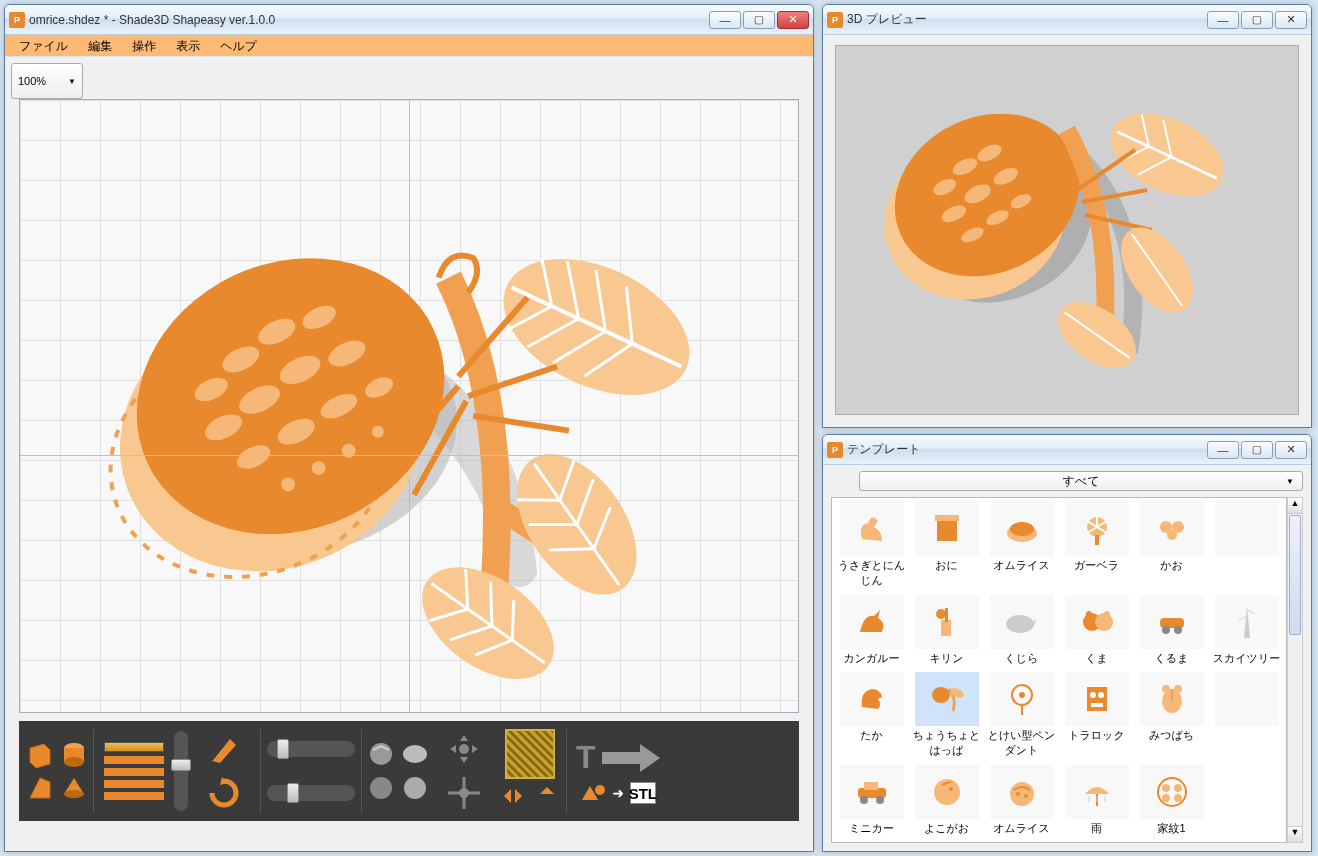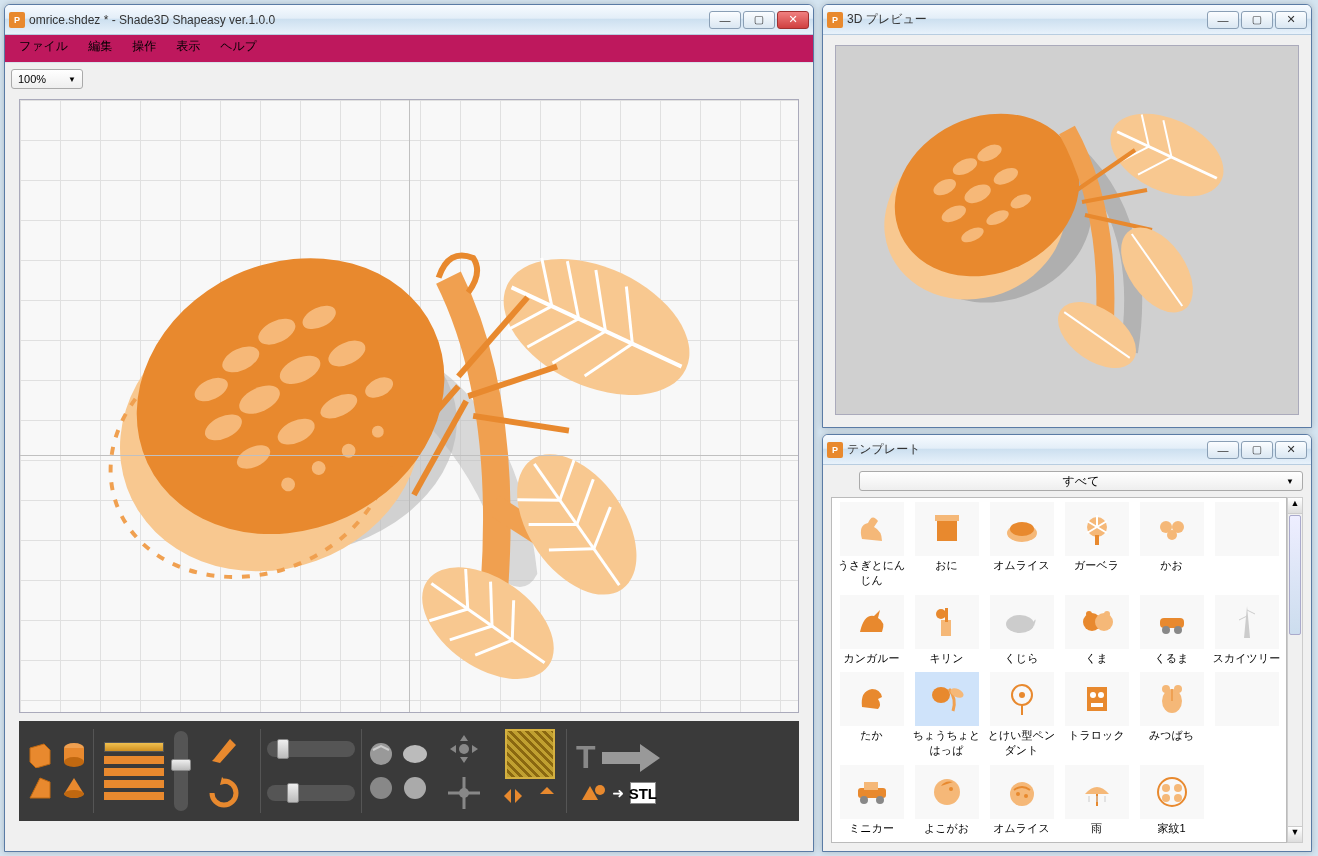--- a/index.html
+++ b/index.html
@@ -41,28 +41,28 @@
   border-radius: 3px;
   background: linear-gradient(to bottom, #fbfdff, #dae7f2);
   display: flex; align-items: center; justify-content: center;
   font-size: 11px; cursor: default;
 }
 .win-btn.close { background: linear-gradient(to bottom, #f08080, #d04040); border-color: #a03030; color: white; }
 
 
 #main-window { left: 4px; top: 4px; width: 810px; height: 848px; }
 .menubar {
-  height: 28px; background: #be185d; border-bottom: 1px solid #d8e2ec;
+  height: 22px; background: #fdba74; border-bottom: 1px solid #d8e2ec;
   display: flex; padding: 0 4px; font-size: 12px;
 }
 .menubar span { padding: 3px 10px; cursor: default; }
 
 .zoom-bar { padding: 6px; }
 .zoom-select {
-  width: 72px; height: 20px; font-size: 11px;
+  width: 72px; height: 36px; font-size: 11px;
   background: linear-gradient(to bottom,#fff,#eee);
   border: 1px solid #aaa; border-radius: 3px;
   display: inline-flex; align-items:center; padding:0 6px; justify-content: space-between;
 }
 .zoom-select .caret { font-size: 8px; }
 
 .canvas-area {
   position: absolute; left: 14px; right: 14px; top: 94px; bottom: 138px;
   background: #f8f8f8;
   background-image:

